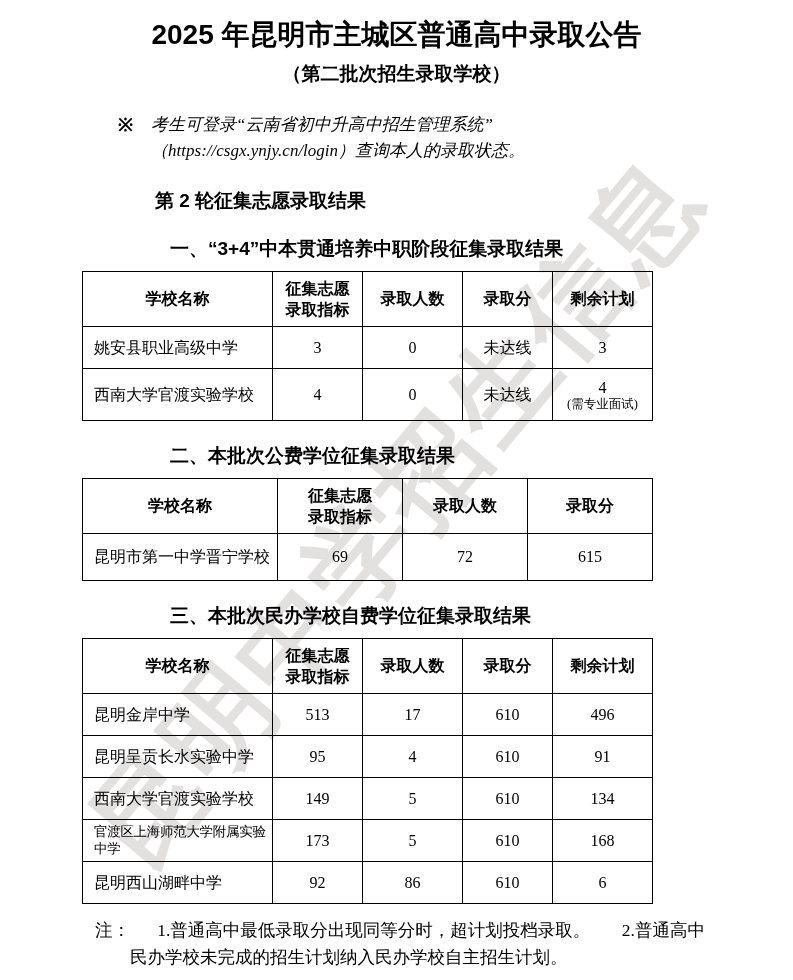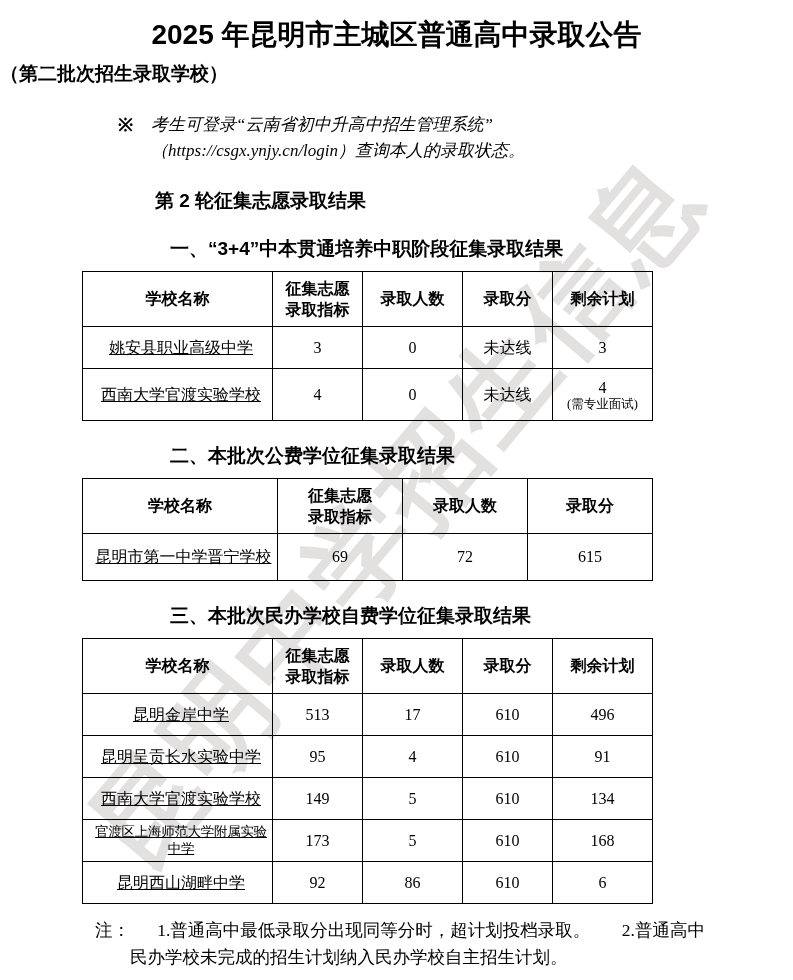--- a/index.html
+++ b/index.html
@@ -14,21 +14,21 @@
     font-family:"Liberation Sans","DejaVu Sans",sans-serif;
     font-weight:bold;font-size:106px;letter-spacing:4px;white-space:nowrap;
     color:rgba(186,178,178,0.40);user-select:none;pointer-events:none;
   }
   .content{position:relative;z-index:1;padding-top:18px;}
   .title{
     text-align:center;font-family:"Liberation Sans","DejaVu Sans",sans-serif;
     font-weight:bold;font-size:28px;line-height:1.2;
   }
   .subtitle{
-    text-align:left;font-family:"Liberation Sans","DejaVu Sans",sans-serif;
+    text-align:center;font-family:"Liberation Sans","DejaVu Sans",sans-serif;
     font-weight:bold;font-size:19px;margin-top:9px;
   }
   .notice{
     margin:25px 0 0 118px;width:580px;display:flex;gap:18px;
     font-style:italic;font-size:17px;line-height:1.55;
   }
   .notice .marker{font-style:normal;font-weight:bold;font-size:18px;flex:0 0 auto;}
   .round-heading{
     margin:24px 0 0 155px;
     font-family:"Liberation Sans","DejaVu Sans",sans-serif;
@@ -39,21 +39,21 @@
     font-family:"Liberation Sans","DejaVu Sans",sans-serif;
     font-weight:bold;font-size:19px;
   }
   table{
     margin-left:82px;width:570px;border-collapse:collapse;table-layout:fixed;
     font-size:16px;
   }
   th,td{border:1px solid #000;text-align:center;padding:2px 4px;overflow:hidden;}
   th{font-weight:bold;white-space:pre-line;line-height:1.35;height:50px;}
   td{line-height:1.25;}
-  td.name{text-align:center;padding-left:11px;text-decoration:underline;}
+  td.name{text-align:left;padding-left:11px;}
   td.name.long{font-size:13.5px;letter-spacing:-0.3px;}
   .cell-main{display:block;}
   .cell-sub{display:block;font-size:12.5px;line-height:1.05;}
   table.sec-0 .col-0{width:190px}  table.sec-0 .col-1{width:90px}
   table.sec-0 .col-2{width:100px}  table.sec-0 .col-3{width:90px}
   table.sec-0 .col-4{width:100px}
   table.sec-1 .col-0{width:195px}  table.sec-1 .col-1{width:125px}
   table.sec-1 .col-2{width:125px}  table.sec-1 .col-3{width:125px}
   table.sec-2 .col-0{width:190px}  table.sec-2 .col-1{width:90px}
   table.sec-2 .col-2{width:100px}  table.sec-2 .col-3{width:90px}

